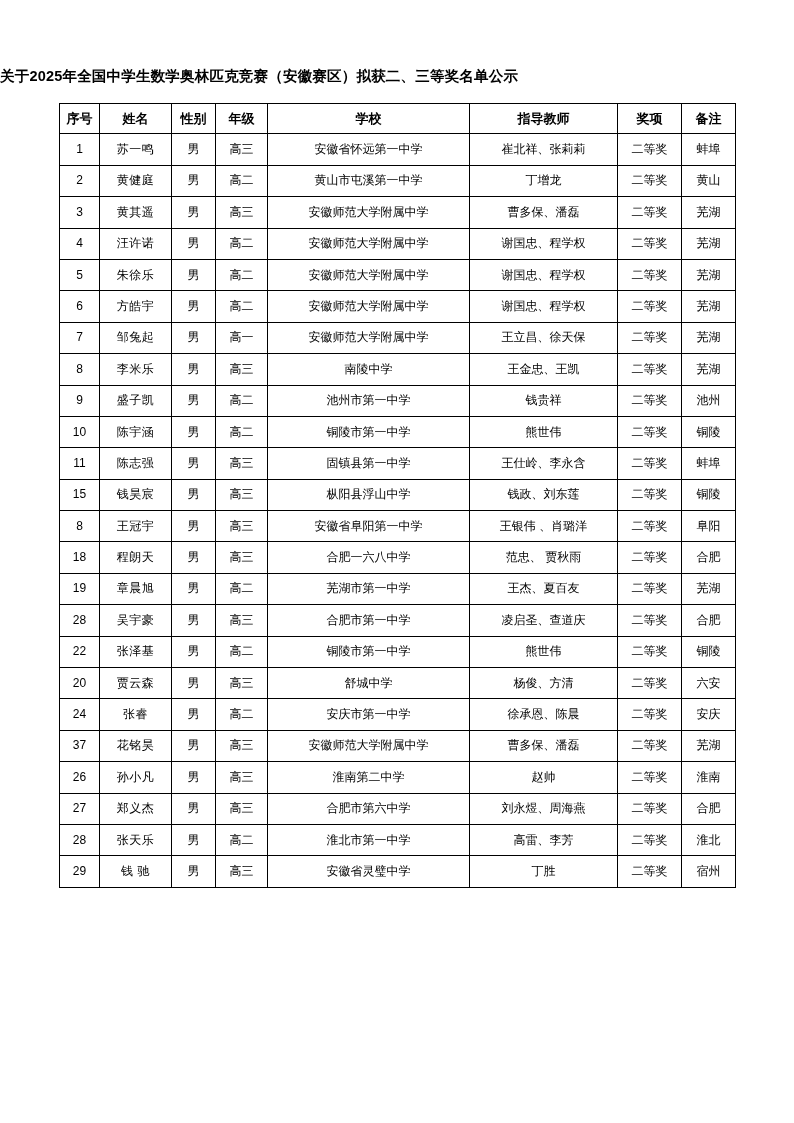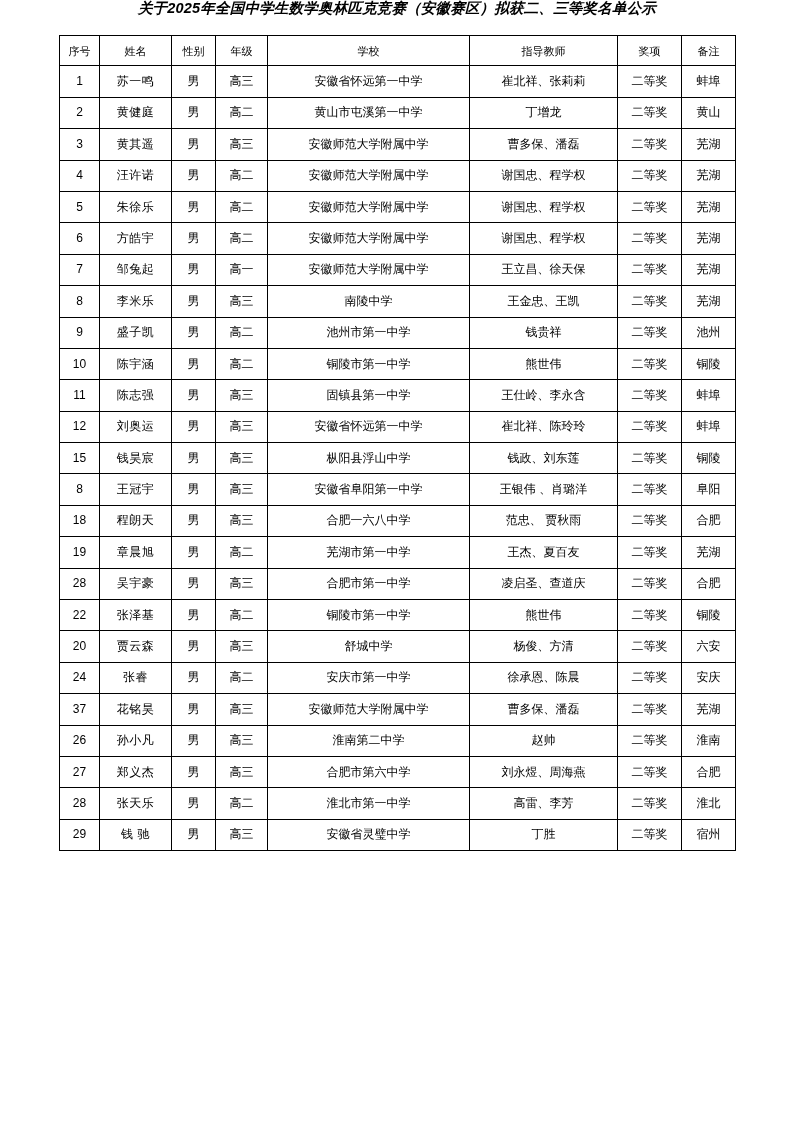--- a/index.html
+++ b/index.html
@@ -14,27 +14,27 @@
     color: #000000;
   }
   .page {
     width: 794px;
     height: 1123px;
     position: relative;
     box-sizing: border-box;
     padding: 0;
   }
   .doc-title {
-    text-align: center;
+    text-align: left;
     font-size: 14.5px;
     font-weight: bold;
     letter-spacing: 0.2px;
+    padding-top: 68px;
     padding-bottom: 0;
     line-height: 1.2;
-    font-style: italic;
   }
   .table-wrap {
     margin: 18px auto 0 auto;
     width: 676px;
   }
   table.list {
     border-collapse: collapse;
     width: 676px;
     table-layout: fixed;
   }
@@ -43,22 +43,22 @@
     text-align: center;
     vertical-align: middle;
     font-size: 12px;
     line-height: 1.1;
     padding: 0;
     height: 30.4px;
     overflow: hidden;
     white-space: nowrap;
   }
   table.list th {
-    font-weight: normal;
-    font-size: 11px;
+    font-weight: bold;
+    font-size: 13px;
     height: 29px;
   }
   col.c-seq   { width: 40px; }
   col.c-name  { width: 72px; }
   col.c-sex   { width: 44px; }
   col.c-grade { width: 52px; }
   col.c-school{ width: 202px; }
   col.c-teacher{ width: 148px; }
   col.c-award { width: 64px; }
   col.c-remark{ width: 54px; }
@@ -201,30 +201,20 @@
             <td>11</td>
             <td class="name-cell">陈志强</td>
             <td>男</td>
             <td>高三</td>
             <td>固镇县第一中学</td>
             <td>王仕岭、李永含</td>
             <td>二等奖</td>
             <td>蚌埠</td>
           </tr>
           <tr>
-            <td>12</td>
-            <td class="name-cell">刘奥运</td>
-            <td>男</td>
-            <td>高三</td>
-            <td>安徽省怀远第一中学</td>
-            <td>崔北祥、陈玲玲</td>
-            <td>二等奖</td>
-            <td>蚌埠</td>
-          </tr>
-          <tr>
             <td>15</td>
             <td class="name-cell">钱昊宸</td>
             <td>男</td>
             <td>高三</td>
             <td>枞阳县浮山中学</td>
             <td>钱政、刘东莲</td>
             <td>二等奖</td>
             <td>铜陵</td>
           </tr>
           <tr>

